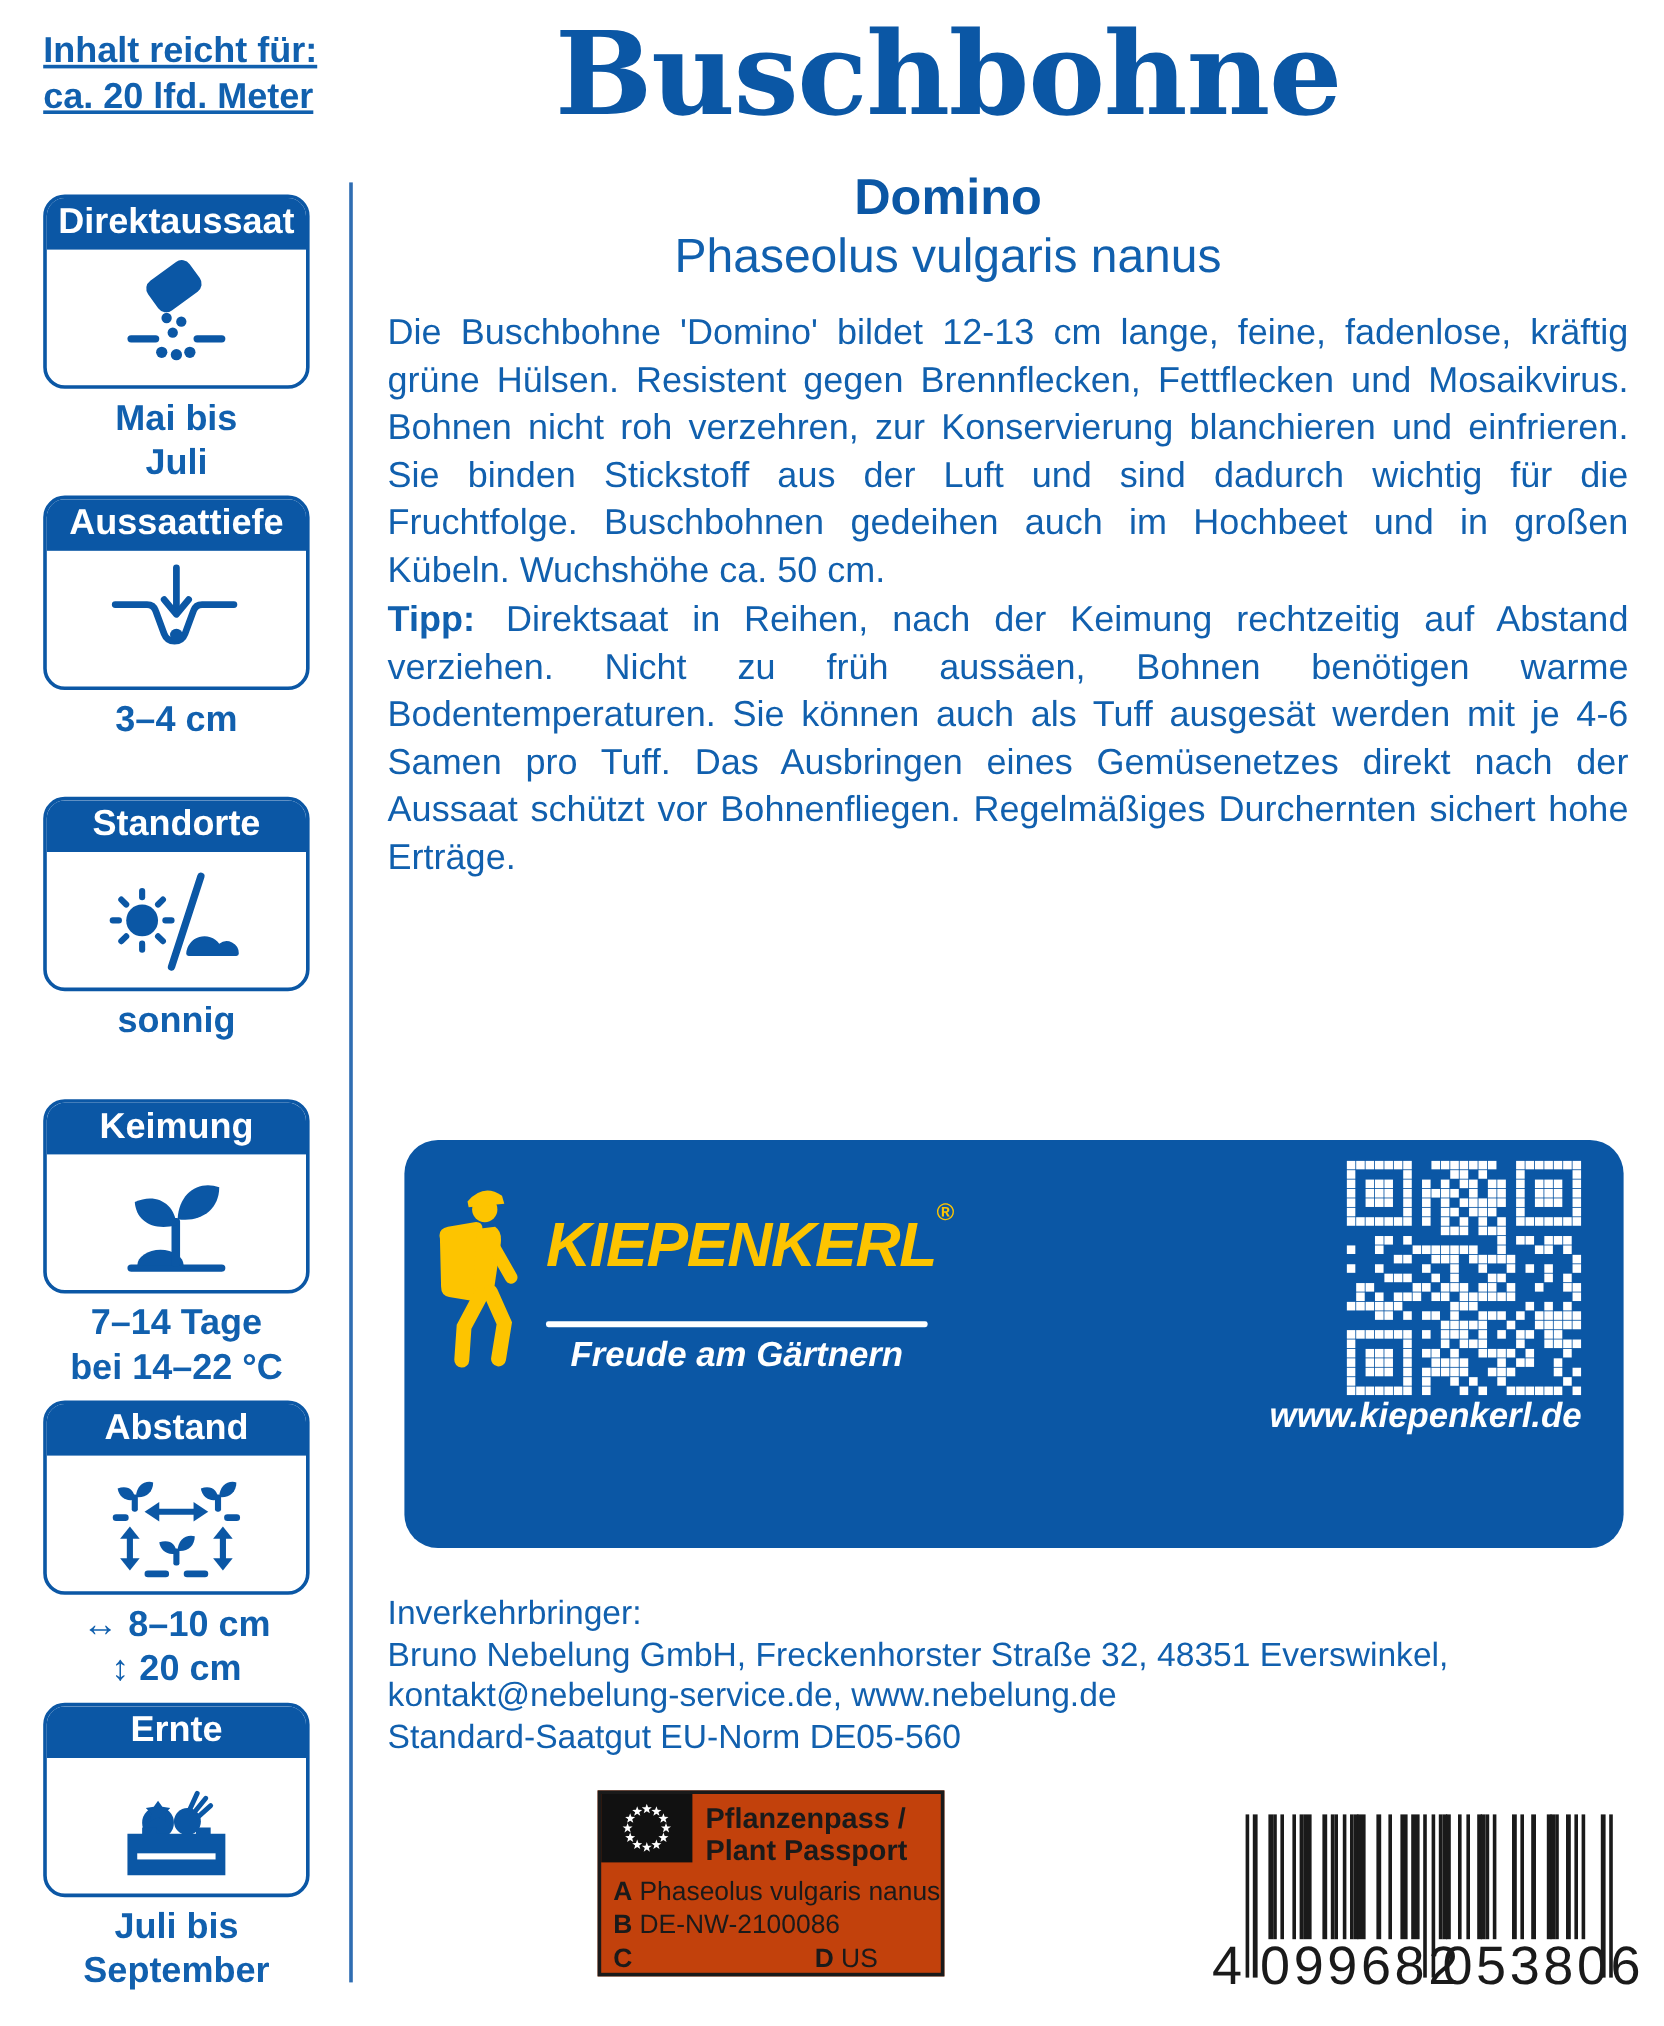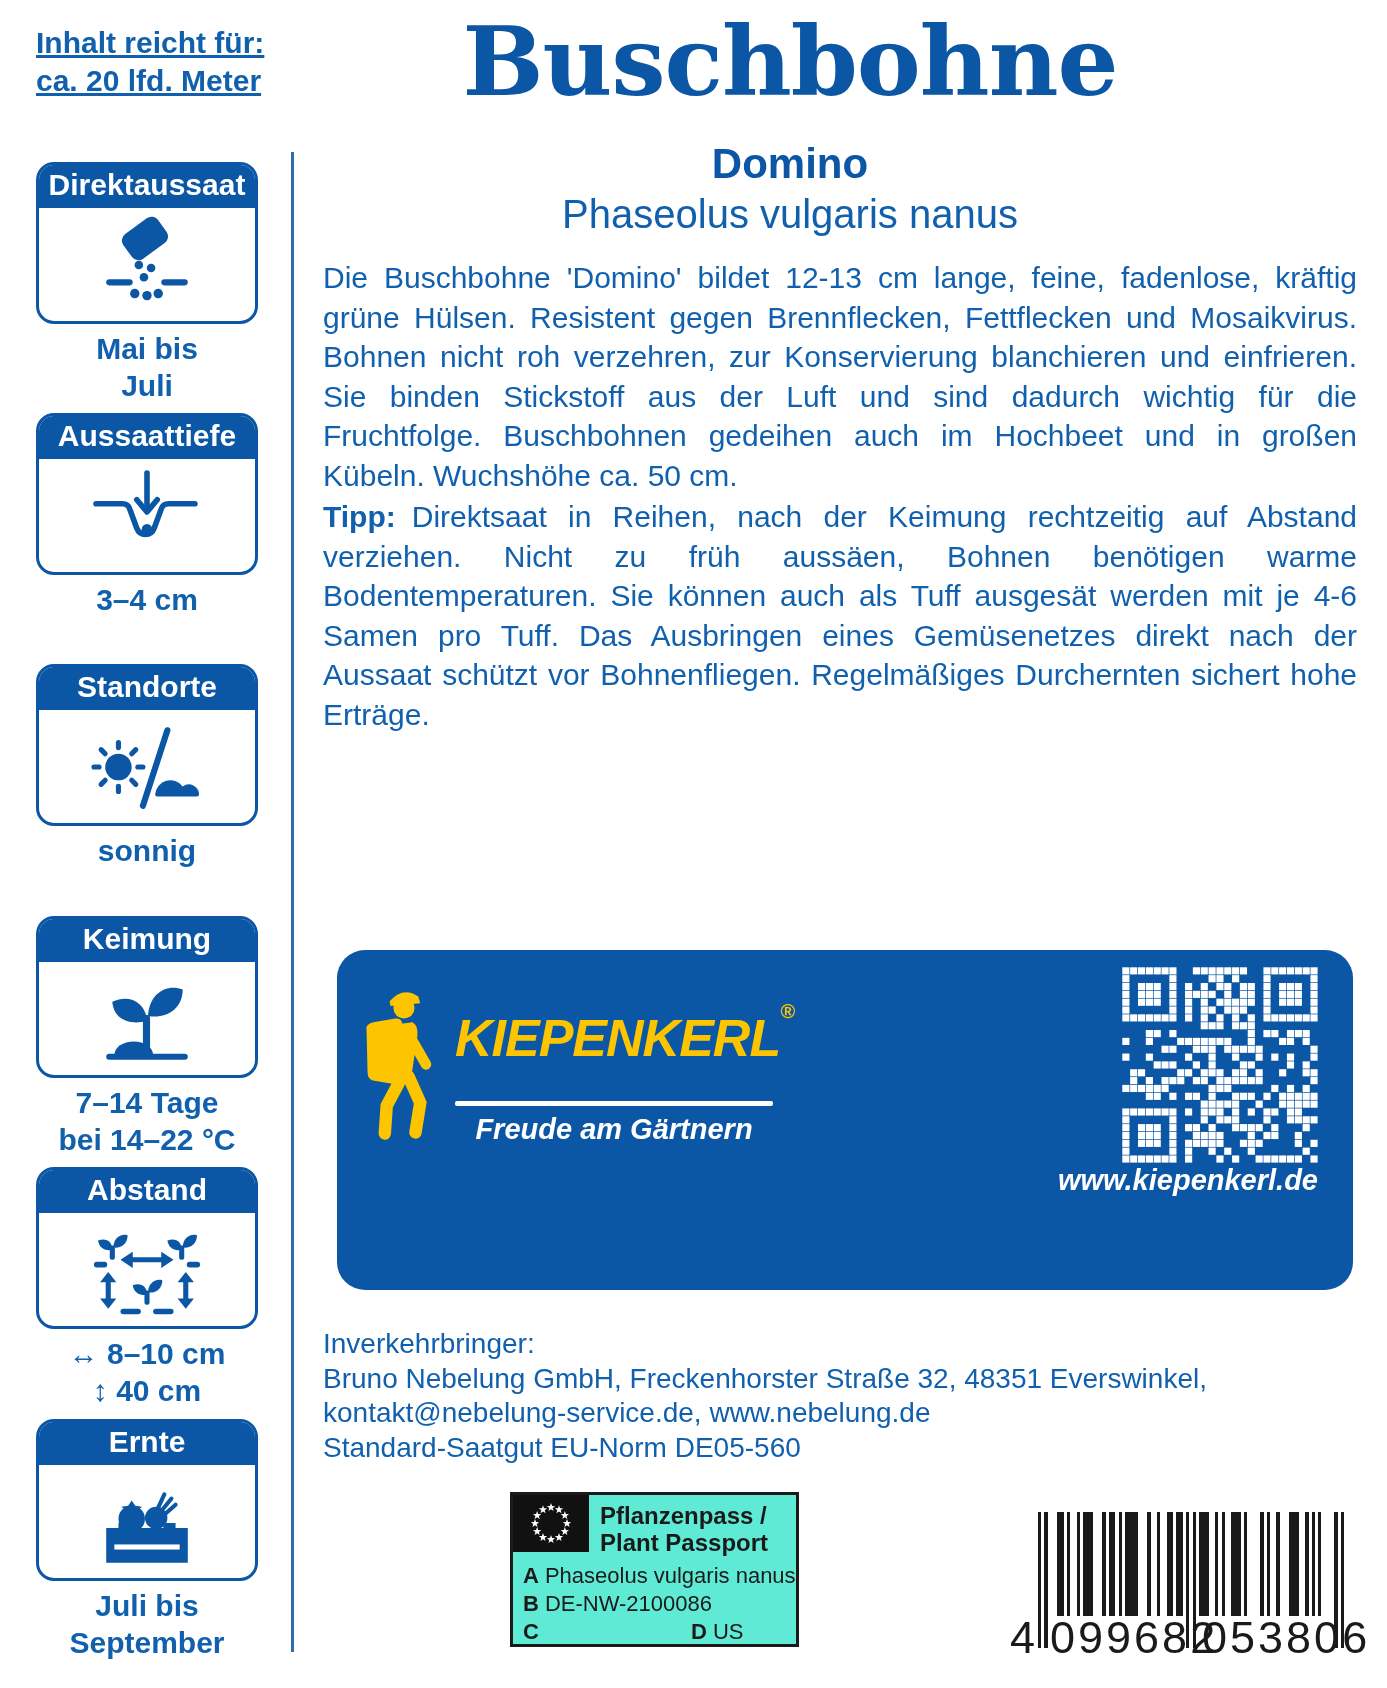--- a/index.html
+++ b/index.html
@@ -28,21 +28,21 @@
   
   .sb-item{position:absolute;left:36px;width:222px;}
   .sb-box{border:3.5px solid var(--blue);border-radius:18px;overflow:hidden;background:#fff;}
   .sb-head{background:var(--blue);color:#fff;font-weight:bold;font-size:30px;line-height:40px;text-align:center;padding-bottom:3px;}
   .sb-icon{height:113px;display:flex;align-items:center;justify-content:center;color:var(--blue);}
   .sb-icon svg{width:152px;height:102px;}
   .sb-cap{margin-top:6px;width:100%;text-align:center;font-size:30px;line-height:37px;font-weight:bold;color:var(--ink);}
 
   
   .desc{position:absolute;left:323px;width:1034px;font-size:30px;line-height:39.5px;text-align:justify;color:var(--ink);hyphens:none;}
-  .tip-label{margin-right:16px;}
+  .tip-label{margin-right:26px;}
 
   
   .banner{position:absolute;left:337px;top:950px;width:1016px;height:340px;border-radius:28px;background:var(--blue);font-style:italic;}
   .kman{position:absolute;left:18px;top:34px;width:96px;height:182px;color:var(--yellow);}
   .brand{position:absolute;left:118px;top:50px;font-size:52px;font-weight:bold;letter-spacing:-1px;color:var(--yellow);white-space:nowrap;}
   .brand sup{font-size:20px;vertical-align:38px;letter-spacing:0;}
   .brand-rule{position:absolute;left:118px;top:151px;width:318px;height:4.5px;background:#fff;border-radius:2px;}
   .slogan{position:absolute;left:118px;top:163px;width:318px;text-align:center;font-size:29px;font-weight:bold;color:#fff;}
   .products{position:absolute;left:438px;top:50px;list-style:none;color:#fff;font-size:28px;font-weight:bold;line-height:35.5px;}
   .products li::before{content:"• ";}
@@ -53,21 +53,21 @@
   .quality{position:absolute;left:323px;top:1240px;width:1034px;font-size:30px;line-height:40px;color:var(--ink);}
   .dist{position:absolute;left:323px;top:1327px;font-size:28px;line-height:34.5px;color:var(--ink);}
 
   
   .pefc{position:absolute;left:330px;top:1458px;width:156px;text-align:center;color:var(--black);}
   .pefc svg{width:120px;height:122px;}
   .pefc-name{font-size:45px;font-weight:bold;letter-spacing:4px;line-height:44px;}
   .pefc-lic{font-size:20px;margin-top:4px;}
 
   
-  .passport{position:absolute;left:510px;top:1492px;width:289px;height:155px;border:3px solid var(--black);background:#5eead4;color:var(--black);}
+  .passport{position:absolute;left:498px;top:1492px;width:289px;height:155px;border:3px solid var(--black);background:#c2410c;color:var(--black);}
   .pp-flag{position:absolute;left:0;top:0;width:76px;height:57px;background:#111;}
   .pp-flag svg{width:76px;height:57px;display:block;}
   .pp-title{position:absolute;left:87px;top:7px;font-size:24px;font-weight:bold;line-height:27px;}
   .pp-row{position:absolute;left:10px;font-size:22px;line-height:26px;}
   .pp-row b{margin-right:6px;}
 
   
   .barcode{position:absolute;left:1010px;top:1512px;width:345px;height:156px;color:var(--black);}
   .bc-bars{position:absolute;left:28px;top:0;width:308px;height:136px;}
   .bc-first{position:absolute;left:0;top:100px;font-size:45px;}
@@ -213,21 +213,21 @@
             <path d="M98 88 l-8 -10 h16 z" fill="currentColor"></path>
           </g>
           <use href="#spr" x="60" y="66"></use>
           <rect x="34" y="88" width="20" height="5.5" rx="2.7" fill="currentColor"></rect>
           <rect x="66" y="88" width="20" height="5.5" rx="2.7" fill="currentColor"></rect>
         </svg>
       </div>
     </div>
     <div class="sb-cap">
       <div class="cap-line">↔ 8–10 cm</div>
-      <div class="cap-line">↕ 40 cm</div>
+      <div class="cap-line">↕ 20 cm</div>
     </div>
   </section>
 
   <section class="sb-item" style="top:1419px">
     <div class="sb-box">
       <div class="sb-head">Ernte</div>
       <div class="sb-icon">
         <svg viewBox="0 0 120 100">
           <g fill="currentColor">
             <circle cx="45" cy="47" r="13"></circle>

